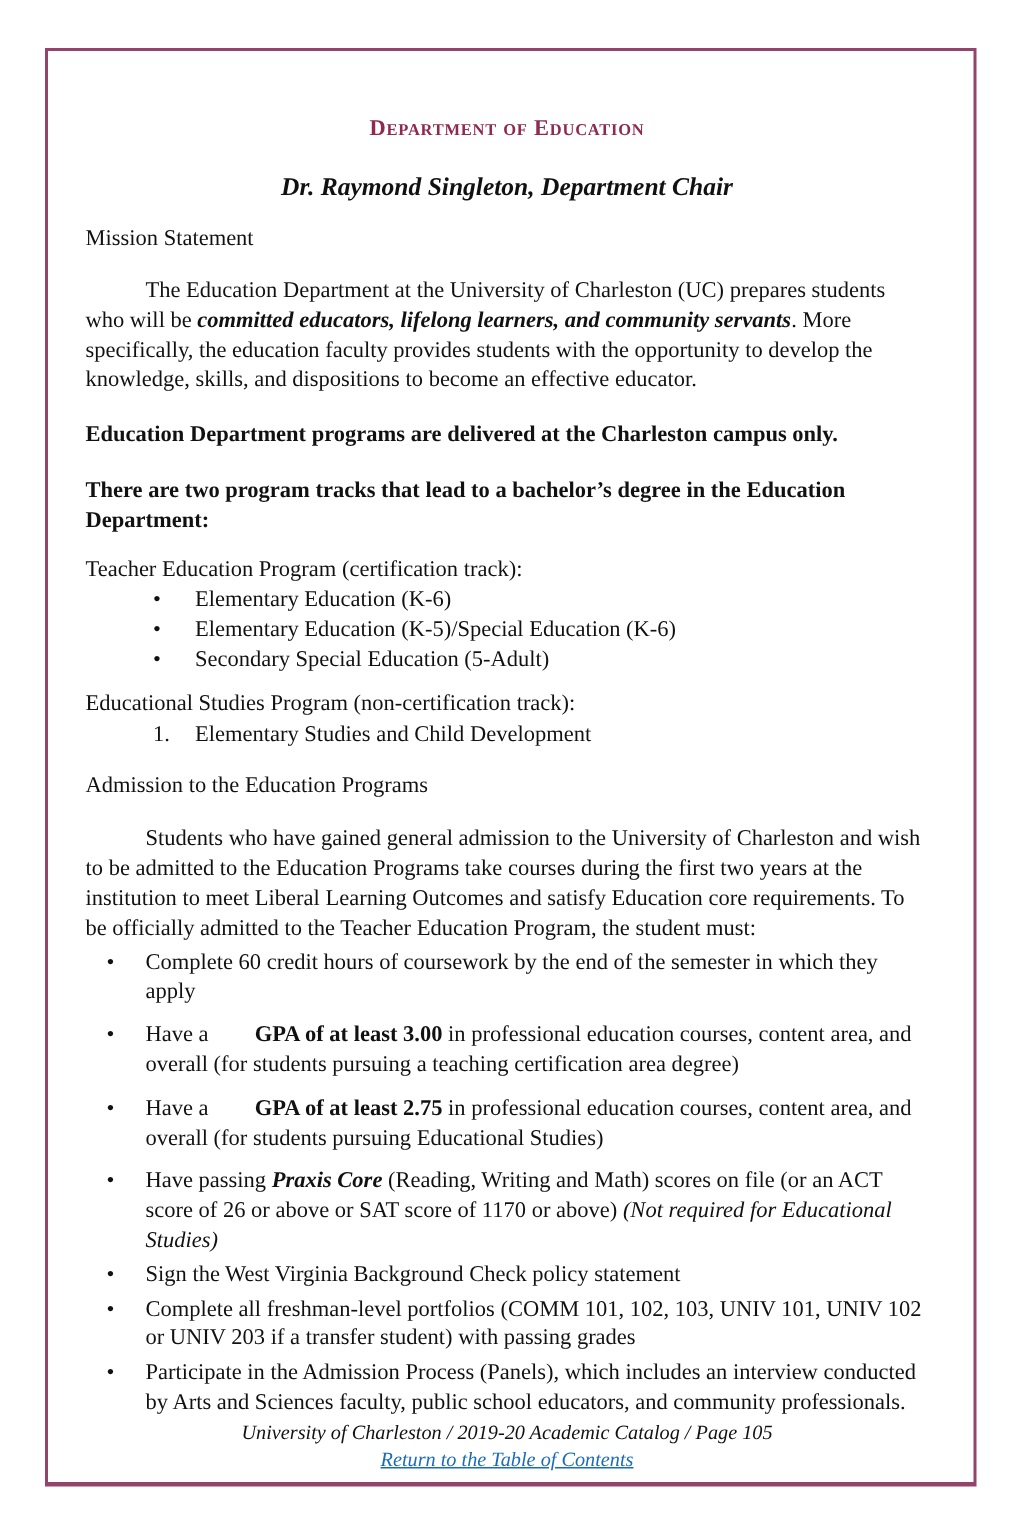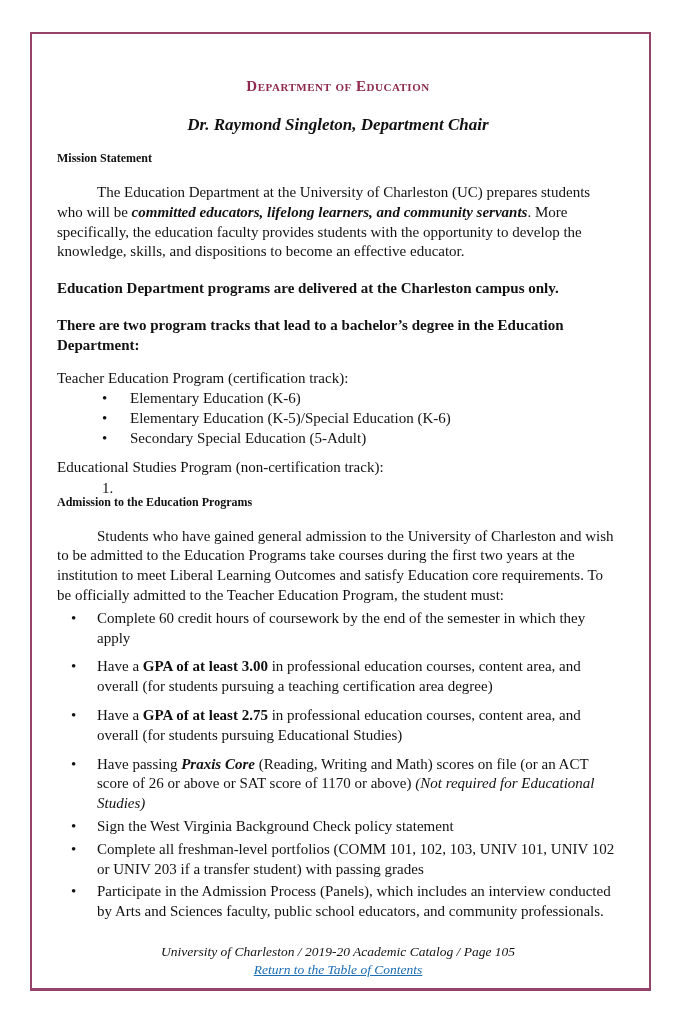--- a/index.html
+++ b/index.html
@@ -38,22 +38,22 @@
     margin-top:6px;
   }
   .chair-line{
     text-align:center;
     font-weight:bold;
     font-style:italic;
     font-size:17px;
     margin-top:20px;
   }
   .section-heading{
-    font-weight:bold;
-    font-size:12px;
+    font-weight:normal;
+    font-size:15px;
     margin-top:16px;
   }
   .indent-para{
     margin-top:17px;
     text-indent:40px;
     font-size:15px;line-height:1.32;
   }
   .delivery-notice{
     margin-top:17px;
     font-weight:bold;
@@ -93,21 +93,21 @@
     font-size:15px;line-height:1.32;
   }
   ul.req-list li{
     position:relative;
     padding-left:26px;
   }
   ul.req-list li + li{margin-top:3px;}
   ul.req-list li:nth-child(2),
   ul.req-list li:nth-child(3),
   ul.req-list li:nth-child(4){margin-top:9px;}
-  .run.bold{font-weight:bold;}
+  .run.bold{font-weight:bold;margin-left:27px;}
   .run.italic{font-style:italic;}
   .run.bold-italic{font-weight:bold;font-style:italic;}
   .page-footer{
     margin-top:auto;
     text-align:center;
     font-size:13.5px;
     line-height:1.35;
     padding-bottom:2px;
     font-style:italic;
   }
@@ -150,20 +150,21 @@
       <span class="bullet-glyph">•</span>
       <span>Secondary Special Education (5-Adult)</span>
     </li>
   </ul>
 
   <div class="program-label second">Educational Studies Program (non-certification track):</div>
 
   <ol class="program-list">
     <li>
       <span class="item-number">1.</span>
+      <span>Elementary Studies and Child Development</span>
     </li>
   </ol>
 
   <div class="section-heading">Admission to the Education Programs</div>
 
   <p class="indent-para">Students who have gained general admission to the University of Charleston and wish to be admitted to the Education Programs take courses during the first two years at the institution to meet Liberal Learning Outcomes and satisfy Education core requirements. To be officially admitted to the Teacher Education Program, the student must:</p>
 
   <ul class="req-list">
     <li>
       <span class="bullet-glyph">•</span>

